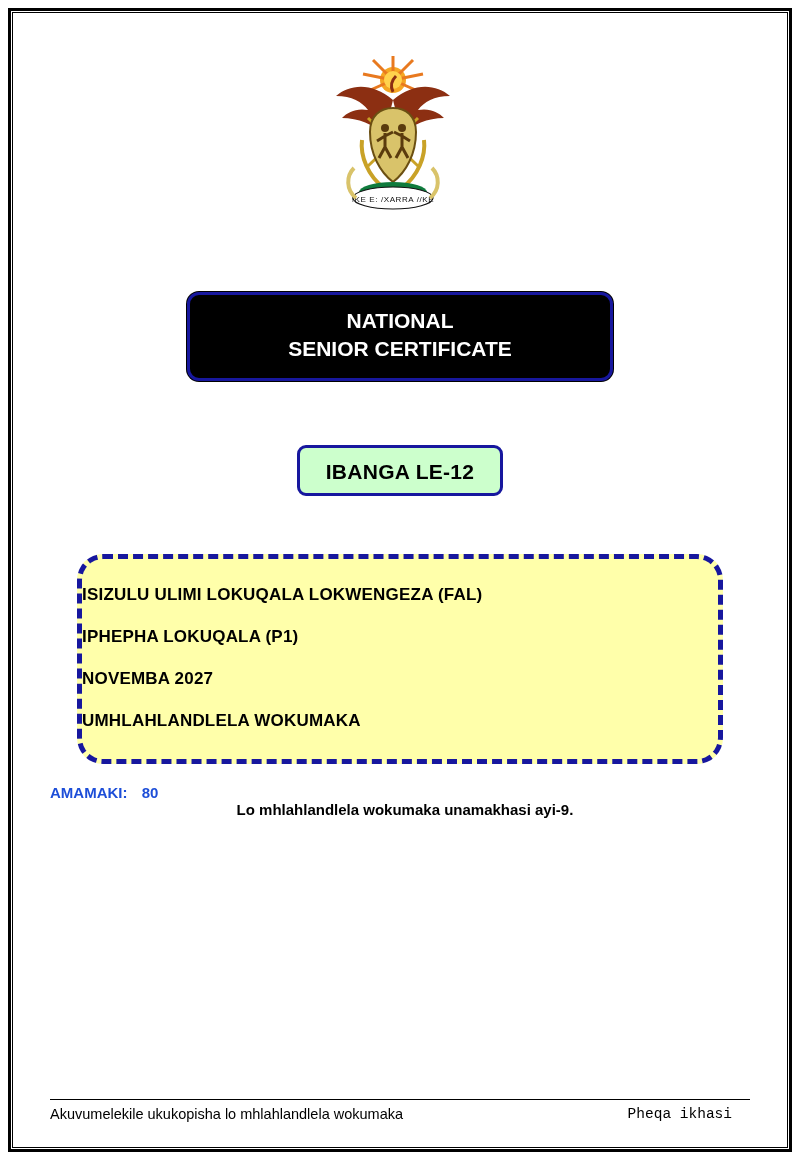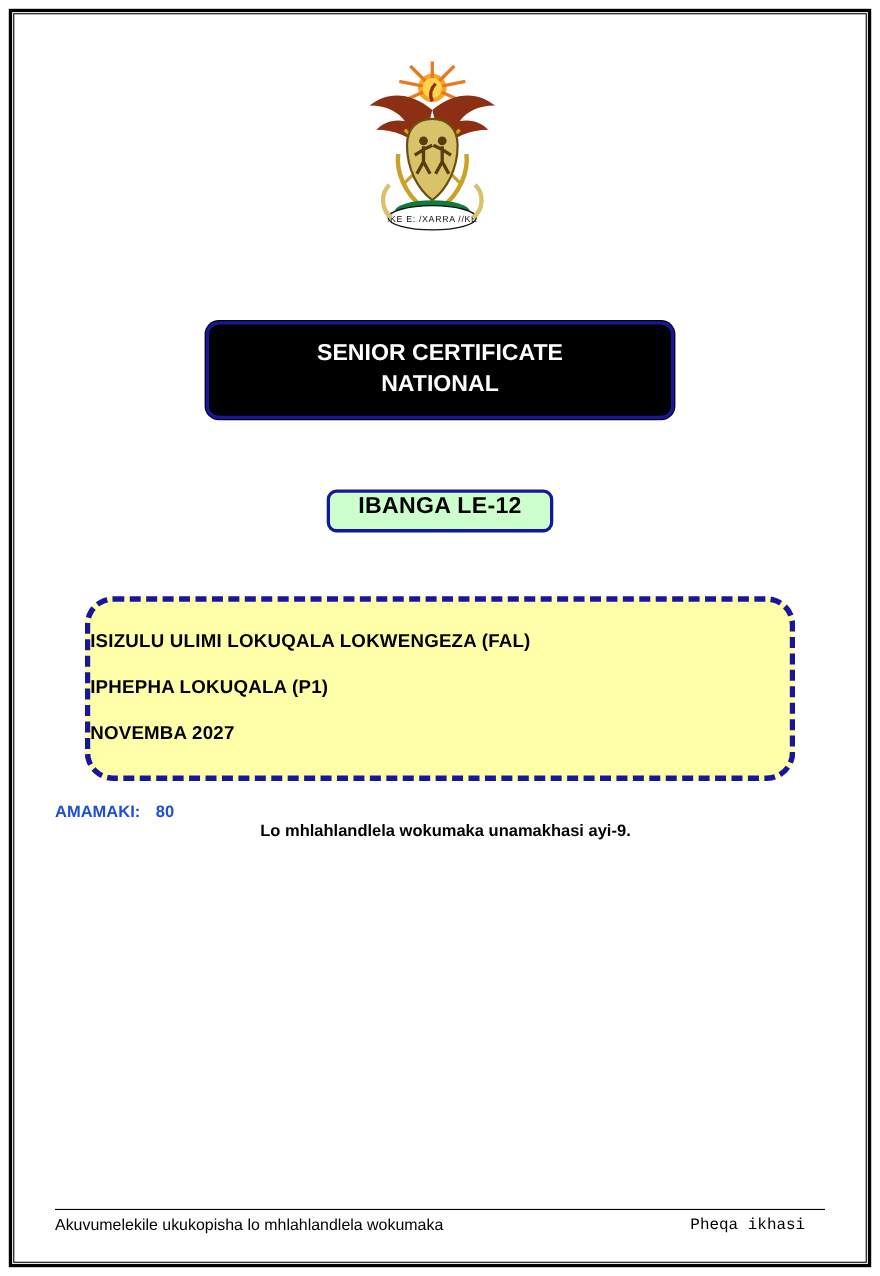--- a/index.html
+++ b/index.html
@@ -112,21 +112,21 @@
   
   .grade-wrap {
     display: flex;
     justify-content: center;
     margin-top: 64px;
   }
   .grade-box {
     background: #ccffcc;
     border: 3px solid #17179e;
     border-radius: 9px;
-    padding: 0 26px 9px 26px;
+    padding: 12px 26px 9px 26px;
     font-weight: bold;
     font-size: 21px;
     color: #000000;
     letter-spacing: 0.3px;
   }
 
   
   .subject-wrap {
     display: flex;
     justify-content: center;
@@ -248,34 +248,35 @@
           <path d="M108 150 C118 142 118 128 110 120" stroke="#d9c36a" stroke-width="4" fill="none"></path>
 
           <path d="M71 44 C68 38 70 32 74 28" stroke="#8c2f12" stroke-width="3" fill="none"></path>
         </svg>
       </div>
 
     </div>
 
     <div class="nsc-wrap">
       <div class="nsc-box">
+        <div>NATIONAL</div>
         <div>SENIOR CERTIFICATE</div>
-        <div>NATIONAL</div>
       </div>
     </div>
 
     <div class="grade-wrap">
       <div class="grade-box">IBANGA LE-12</div>
     </div>
 
     <div class="subject-wrap">
       <div class="subject-box">
         <p class="subject-line">ISIZULU ULIMI LOKUQALA LOKWENGEZA (FAL)</p>
         <p class="subject-line">IPHEPHA LOKUQALA (P1)</p>
         <p class="subject-line">NOVEMBA 2027</p>
+        <p class="subject-line">UMHLAHLANDLELA WOKUMAKA</p>
       </div>
     </div>
 
     <div class="marks">
       <span class="label">AMAMAKI:</span>
       <span>80</span>
     </div>
 
     <div class="pages-note">Lo mhlahlandlela wokumaka unamakhasi ayi-9.</div>
 

